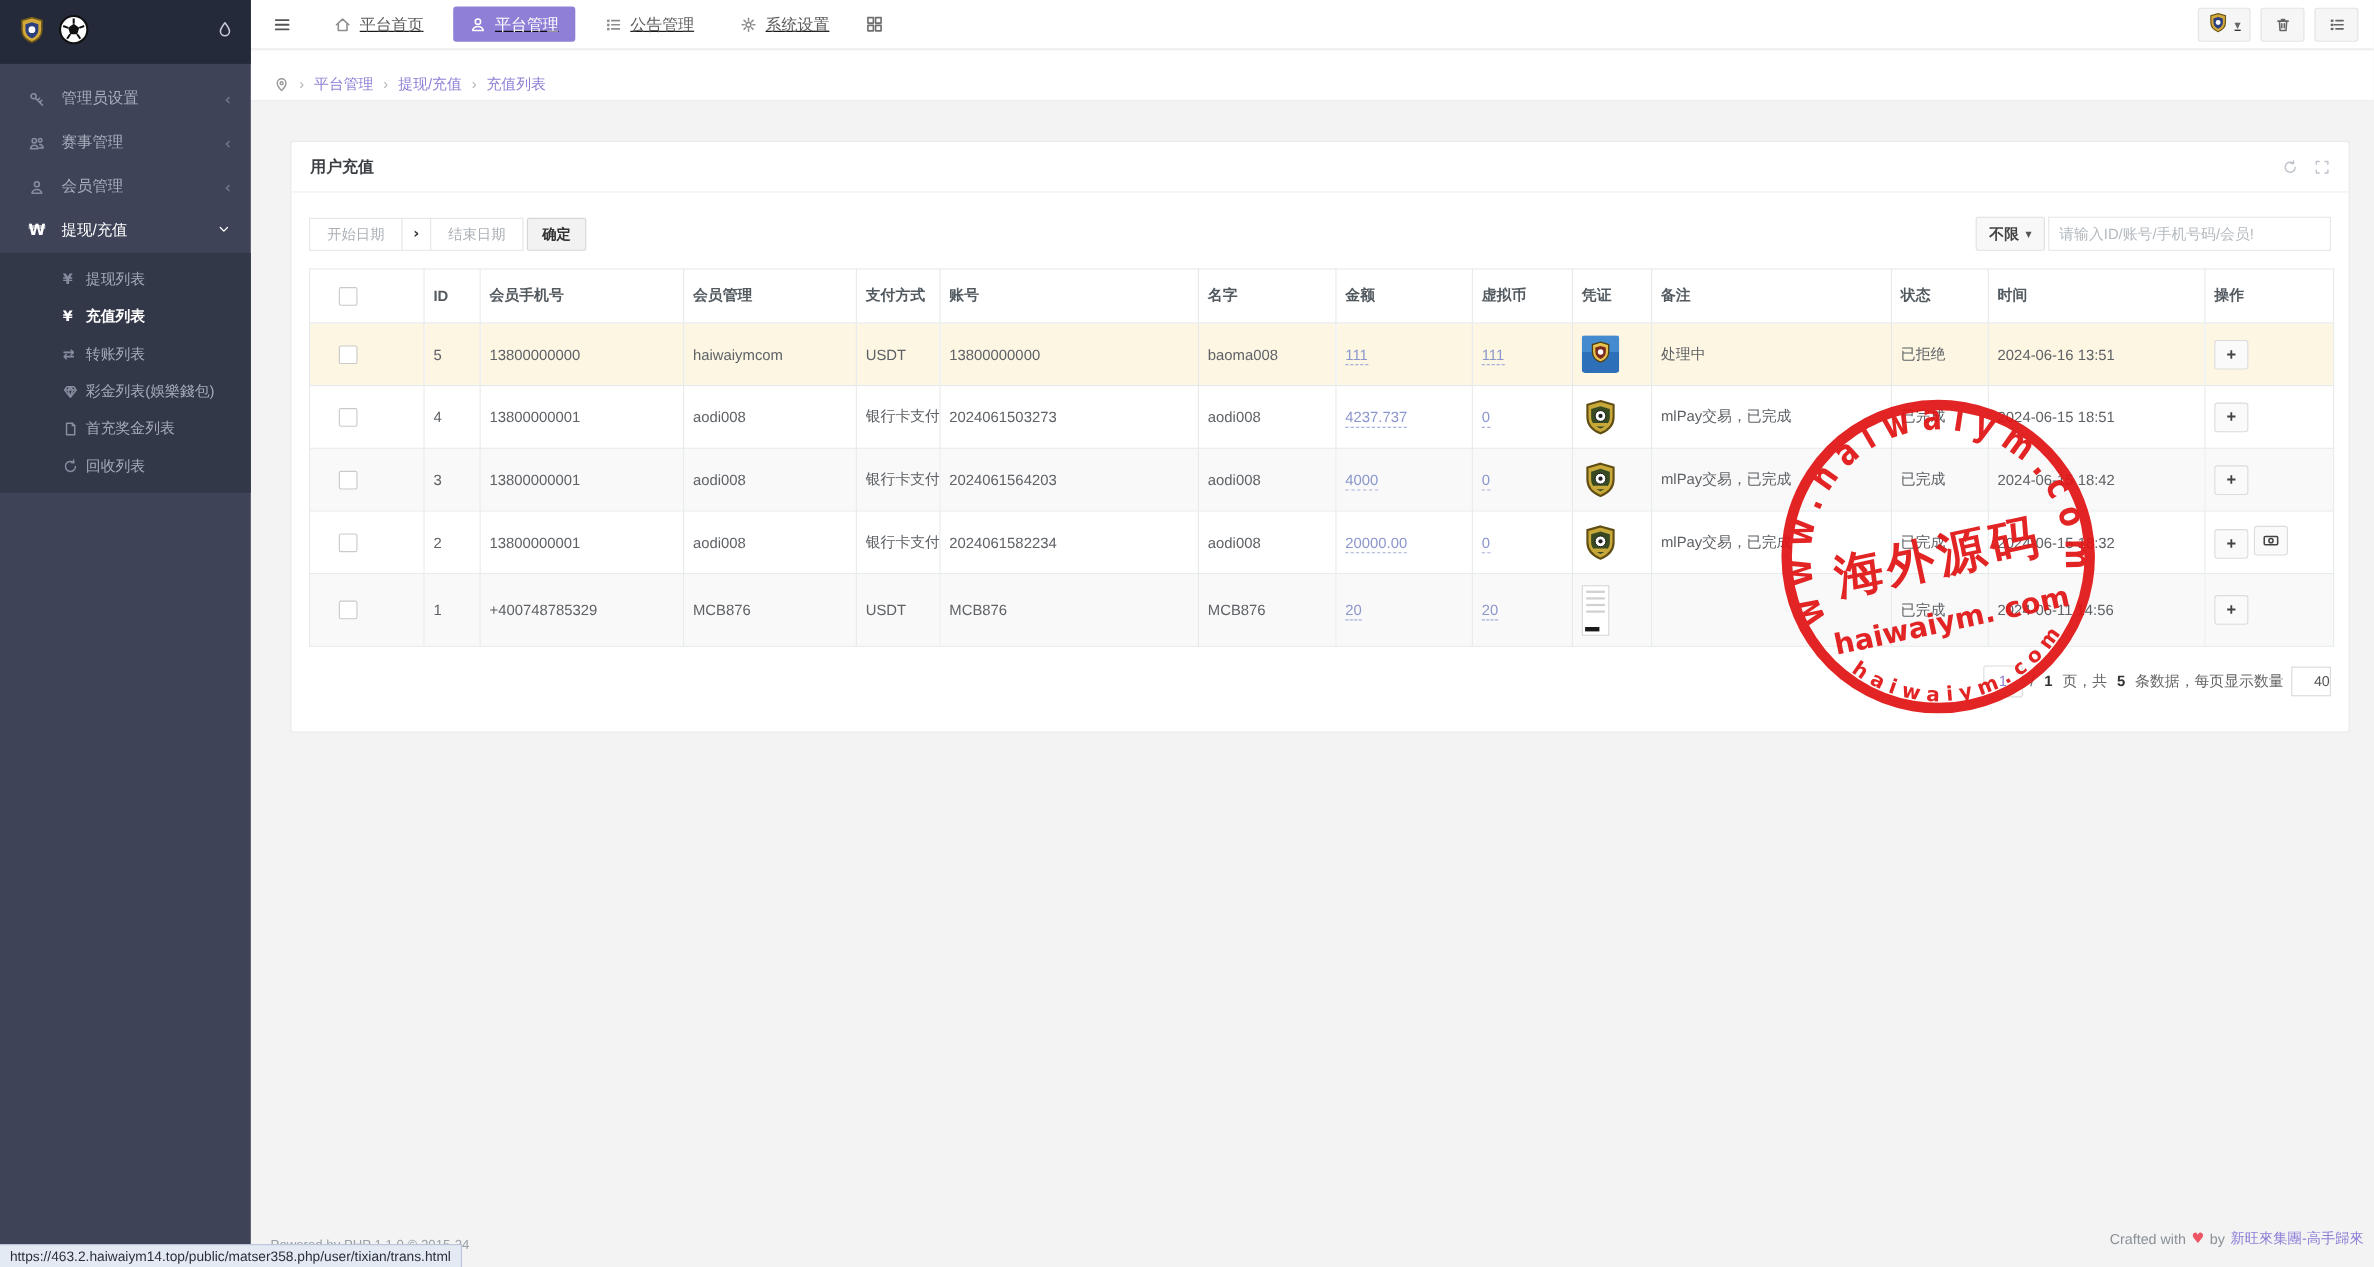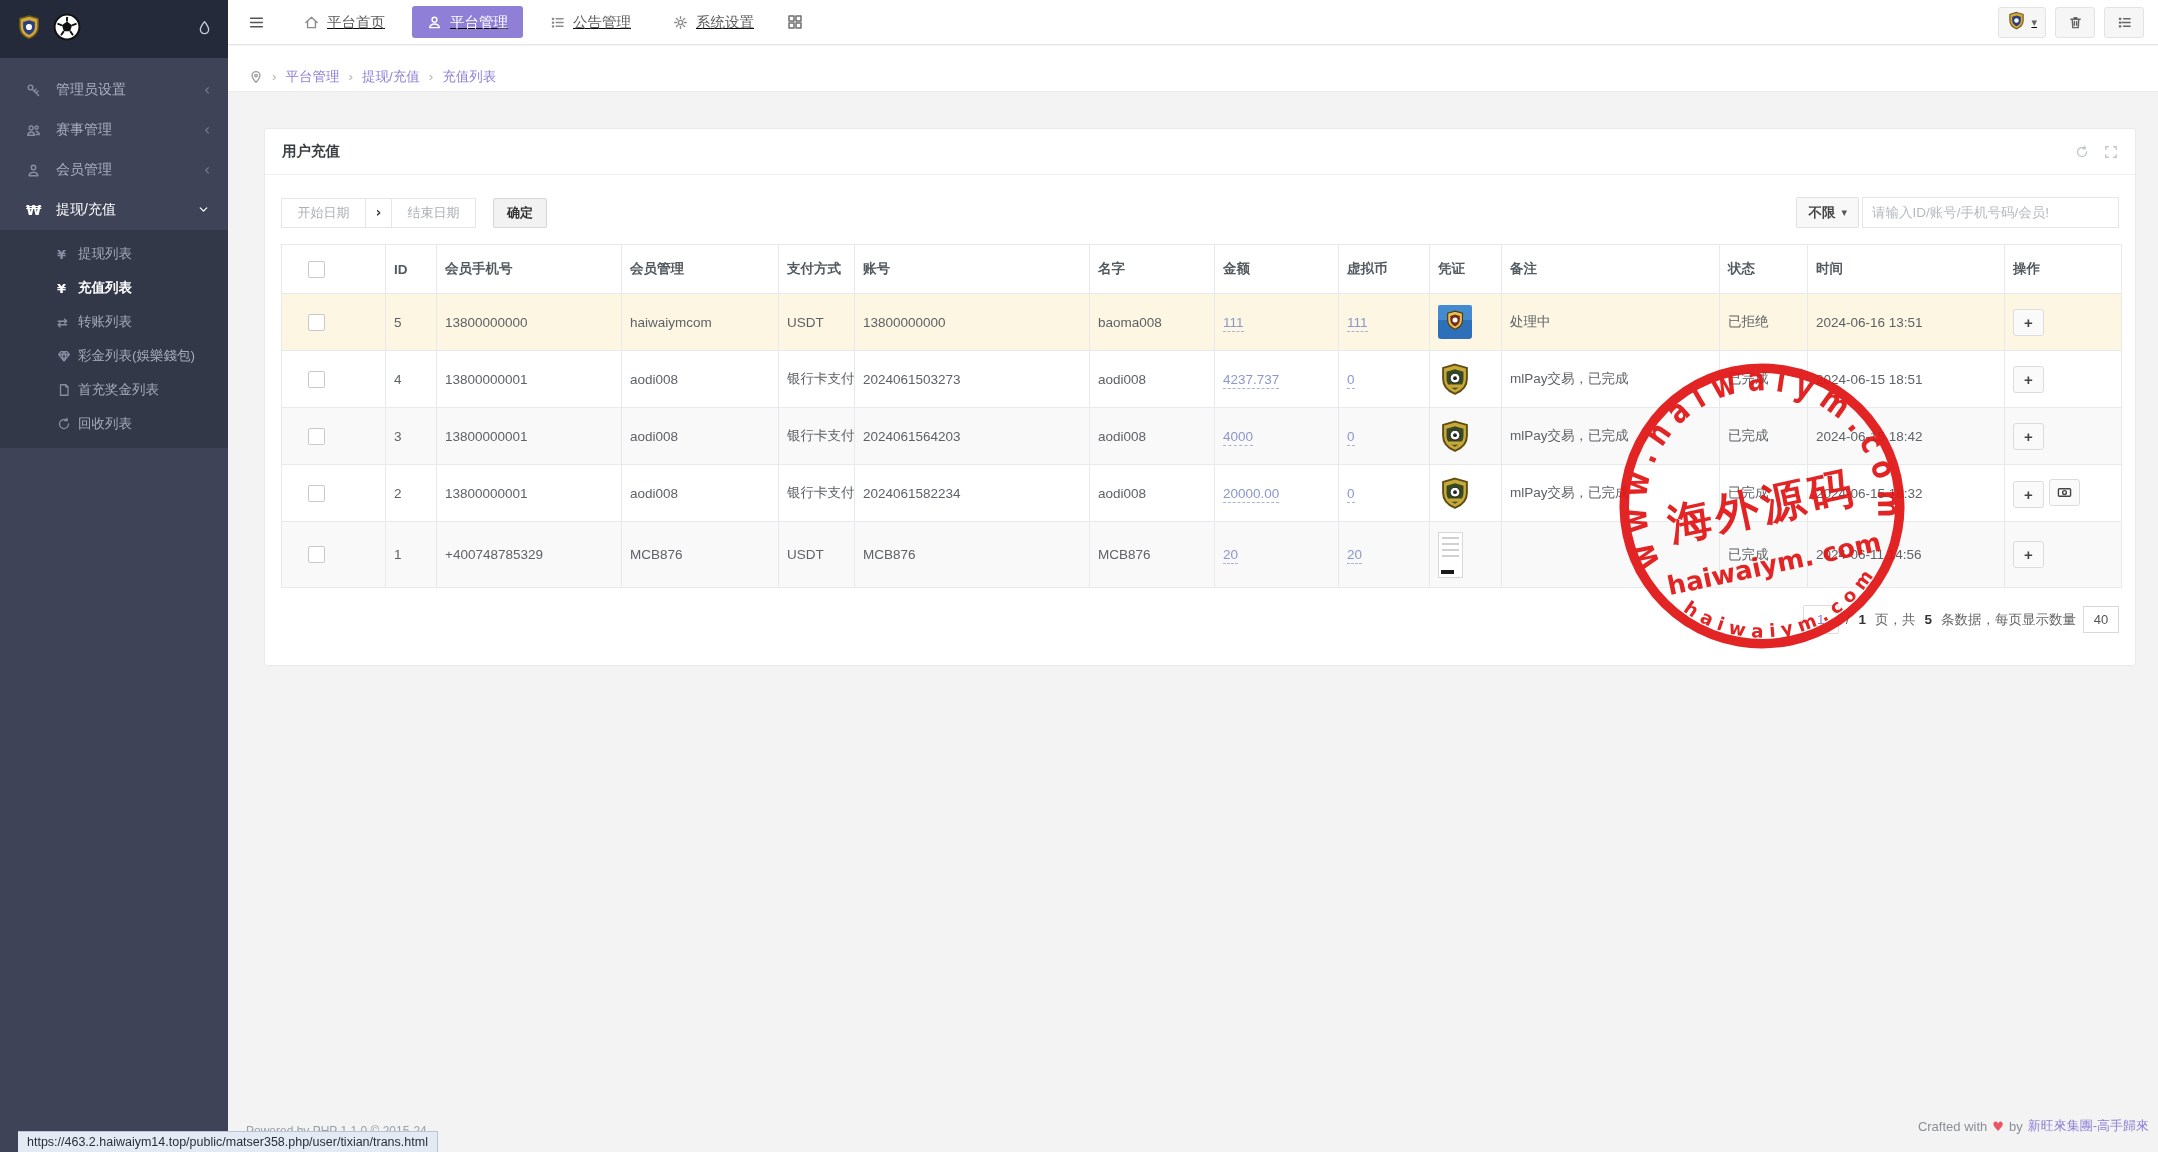--- a/index.html
+++ b/index.html
@@ -53,21 +53,21 @@
   .panel-title { font-size:14.5px; font-weight:bold; color:#3b3f44; }
   .panel-tools { margin-left:auto; display:flex; gap:15px; color:#bfc4cc; }
   .panel-tools span { display:flex; cursor:pointer; }
 
   .toolbar { display:flex; align-items:center; margin:22px 16px 0; }
   .date-input { width:85px; height:30px; border:1px solid #e5e6e7; font-size:13px; color:#555; text-align:center; outline:none; }
   .date-input::placeholder { color:#aab0b6; }
   .btn-next { width:27px; height:30px; border:1px solid #e5e6e7; background:#fff; color:#333; font-weight:bold;
     margin-left:-1px; cursor:pointer; display:flex; align-items:center; justify-content:center; }
   .btn-confirm { height:30px; padding:0 13px; background:#f2f2f3; border:1px solid #d6d6d6; border-radius:2px;
-    font-size:13px; font-weight:bold; color:#333; margin-left:17px; cursor:pointer; }
+    font-size:13px; font-weight:bold; color:#333; margin-left:3px; cursor:pointer; }
   .toolbar-right { margin-left:auto; display:flex;padding-left:45px; }
   .btn-scope { height:31px; padding:0 11px; background:#f8f8f9; border:1px solid #e0e0e0; border-radius:2px;
     font-size:13.5px; font-weight:bold; color:#444; display:flex; align-items:center; gap:6px; cursor:pointer; margin-right:3px; }
   .btn-scope .caret { font-size:11px; color:#555; }
   .search-input { width:257px; height:31px; border:1px solid #e5e6e7; padding:0 9px; font-size:13.5px; color:#333; outline:none; }
   .search-input::placeholder { color:#b4bac0; }
 
   table { border-collapse:collapse; table-layout:fixed; width:1840px; margin:16px 16px 0; font-size:13.5px; color:#5e6266; }
   th,td { border:1px solid #e7eaec; padding:6px 8px; text-align:left; vertical-align:middle; white-space:nowrap; overflow:hidden; }
   thead th { height:49px; font-weight:bold; color:#525a60; background:#fff; }
@@ -82,33 +82,33 @@
     border:1px solid #dcdcdc; border-radius:3px; color:#444; font-weight:bold; font-size:15px; margin-right:5px; cursor:pointer; }
   .receipt { width:25px; height:46px; background:#fff; border:1px solid #d8d8d8; position:relative; }
   .receipt i { display:block; height:2px; background:#d0d0d0; margin:4px 3px 0; }
   .receipt u { position:absolute; left:2px; right:8px; bottom:3px; height:4px; background:#1a1a1a; }
   .badge { display:inline-block; vertical-align:middle; }
 
   .pagination { display:flex; align-items:center; justify-content:flex-end; margin:17px 16px 0; font-size:13.5px; color:#666; gap:7px; }
   .page-btn { min-width:36px; height:29px; border:1px solid #dcdcdc; background:#fff; color:#8f7fd6; display:flex;
     align-items:center; justify-content:center; border-radius:2px; cursor:pointer; font-size:13.5px; }
   .pagination b { color:#333; margin:0 2px; }
-  .pp-input { width:36px; height:27px; border:1px solid #d9d9d9; text-align:center; font-size:13px; color:#555; outline:none; }
+  .pp-input { width:36px; height:27px; border:1px solid #d9d9d9; text-align:right; font-size:13px; color:#555; outline:none; }
 
   
   #stamp { position:absolute; left:1612px; top:356px; width:300px; height:300px; z-index:40;
     transform:rotate(-12deg); opacity:0.93; pointer-events:none; }
 
   
   #footer-partial { position:absolute; left:246px; top:1124px; font-size:12px; color:#99a0a7; z-index:1; }
   #footer-crafted { position:absolute; right:9px; top:1117px; font-size:13px; color:#8a9096; display:flex; gap:5px; align-items:center; }
   #footer-crafted .heart { color:#ed5565; }
   #footer-crafted a { color:#8f7fd6; text-decoration:none; cursor:pointer; }
   #statusbar { position:absolute; left:0; bottom:0; height:21px; background:#e4eaf4; border-top:1px solid #b9c3d6;
-    border-right:1px solid #b9c3d6; font-size:12.5px; color:#2a2f38; display:flex; align-items:center; padding:0 9px; z-index:60;margin-left:18px; }
+    border-right:1px solid #b9c3d6; font-size:12.5px; color:#2a2f38; display:flex; align-items:center; padding:0 9px; z-index:60; }
 </style>
 </head>
 <body>
 
 <aside id="sidebar">
   <div class="logo-strip">
     <span id="logo-crest"><svg width="26" height="26" viewBox="0 0 16 16">
           <path d="M8 1.2 L13.6 2.8 V8 C13.6 11.5 11.1 13.8 8 15 C4.9 13.8 2.4 11.5 2.4 8 V2.8 Z" fill="#d4a93c" stroke="#6b5718" stroke-width="0.9"></path>
           <path d="M8 3.8 L11.6 4.9 V8 C11.6 10.3 10.1 11.9 8 12.8 C5.9 11.9 4.4 10.3 4.4 8 V4.9 Z" fill="#2b3f7e"></path>
           <circle cx="8" cy="8" r="1.9" fill="#fff"></circle>

